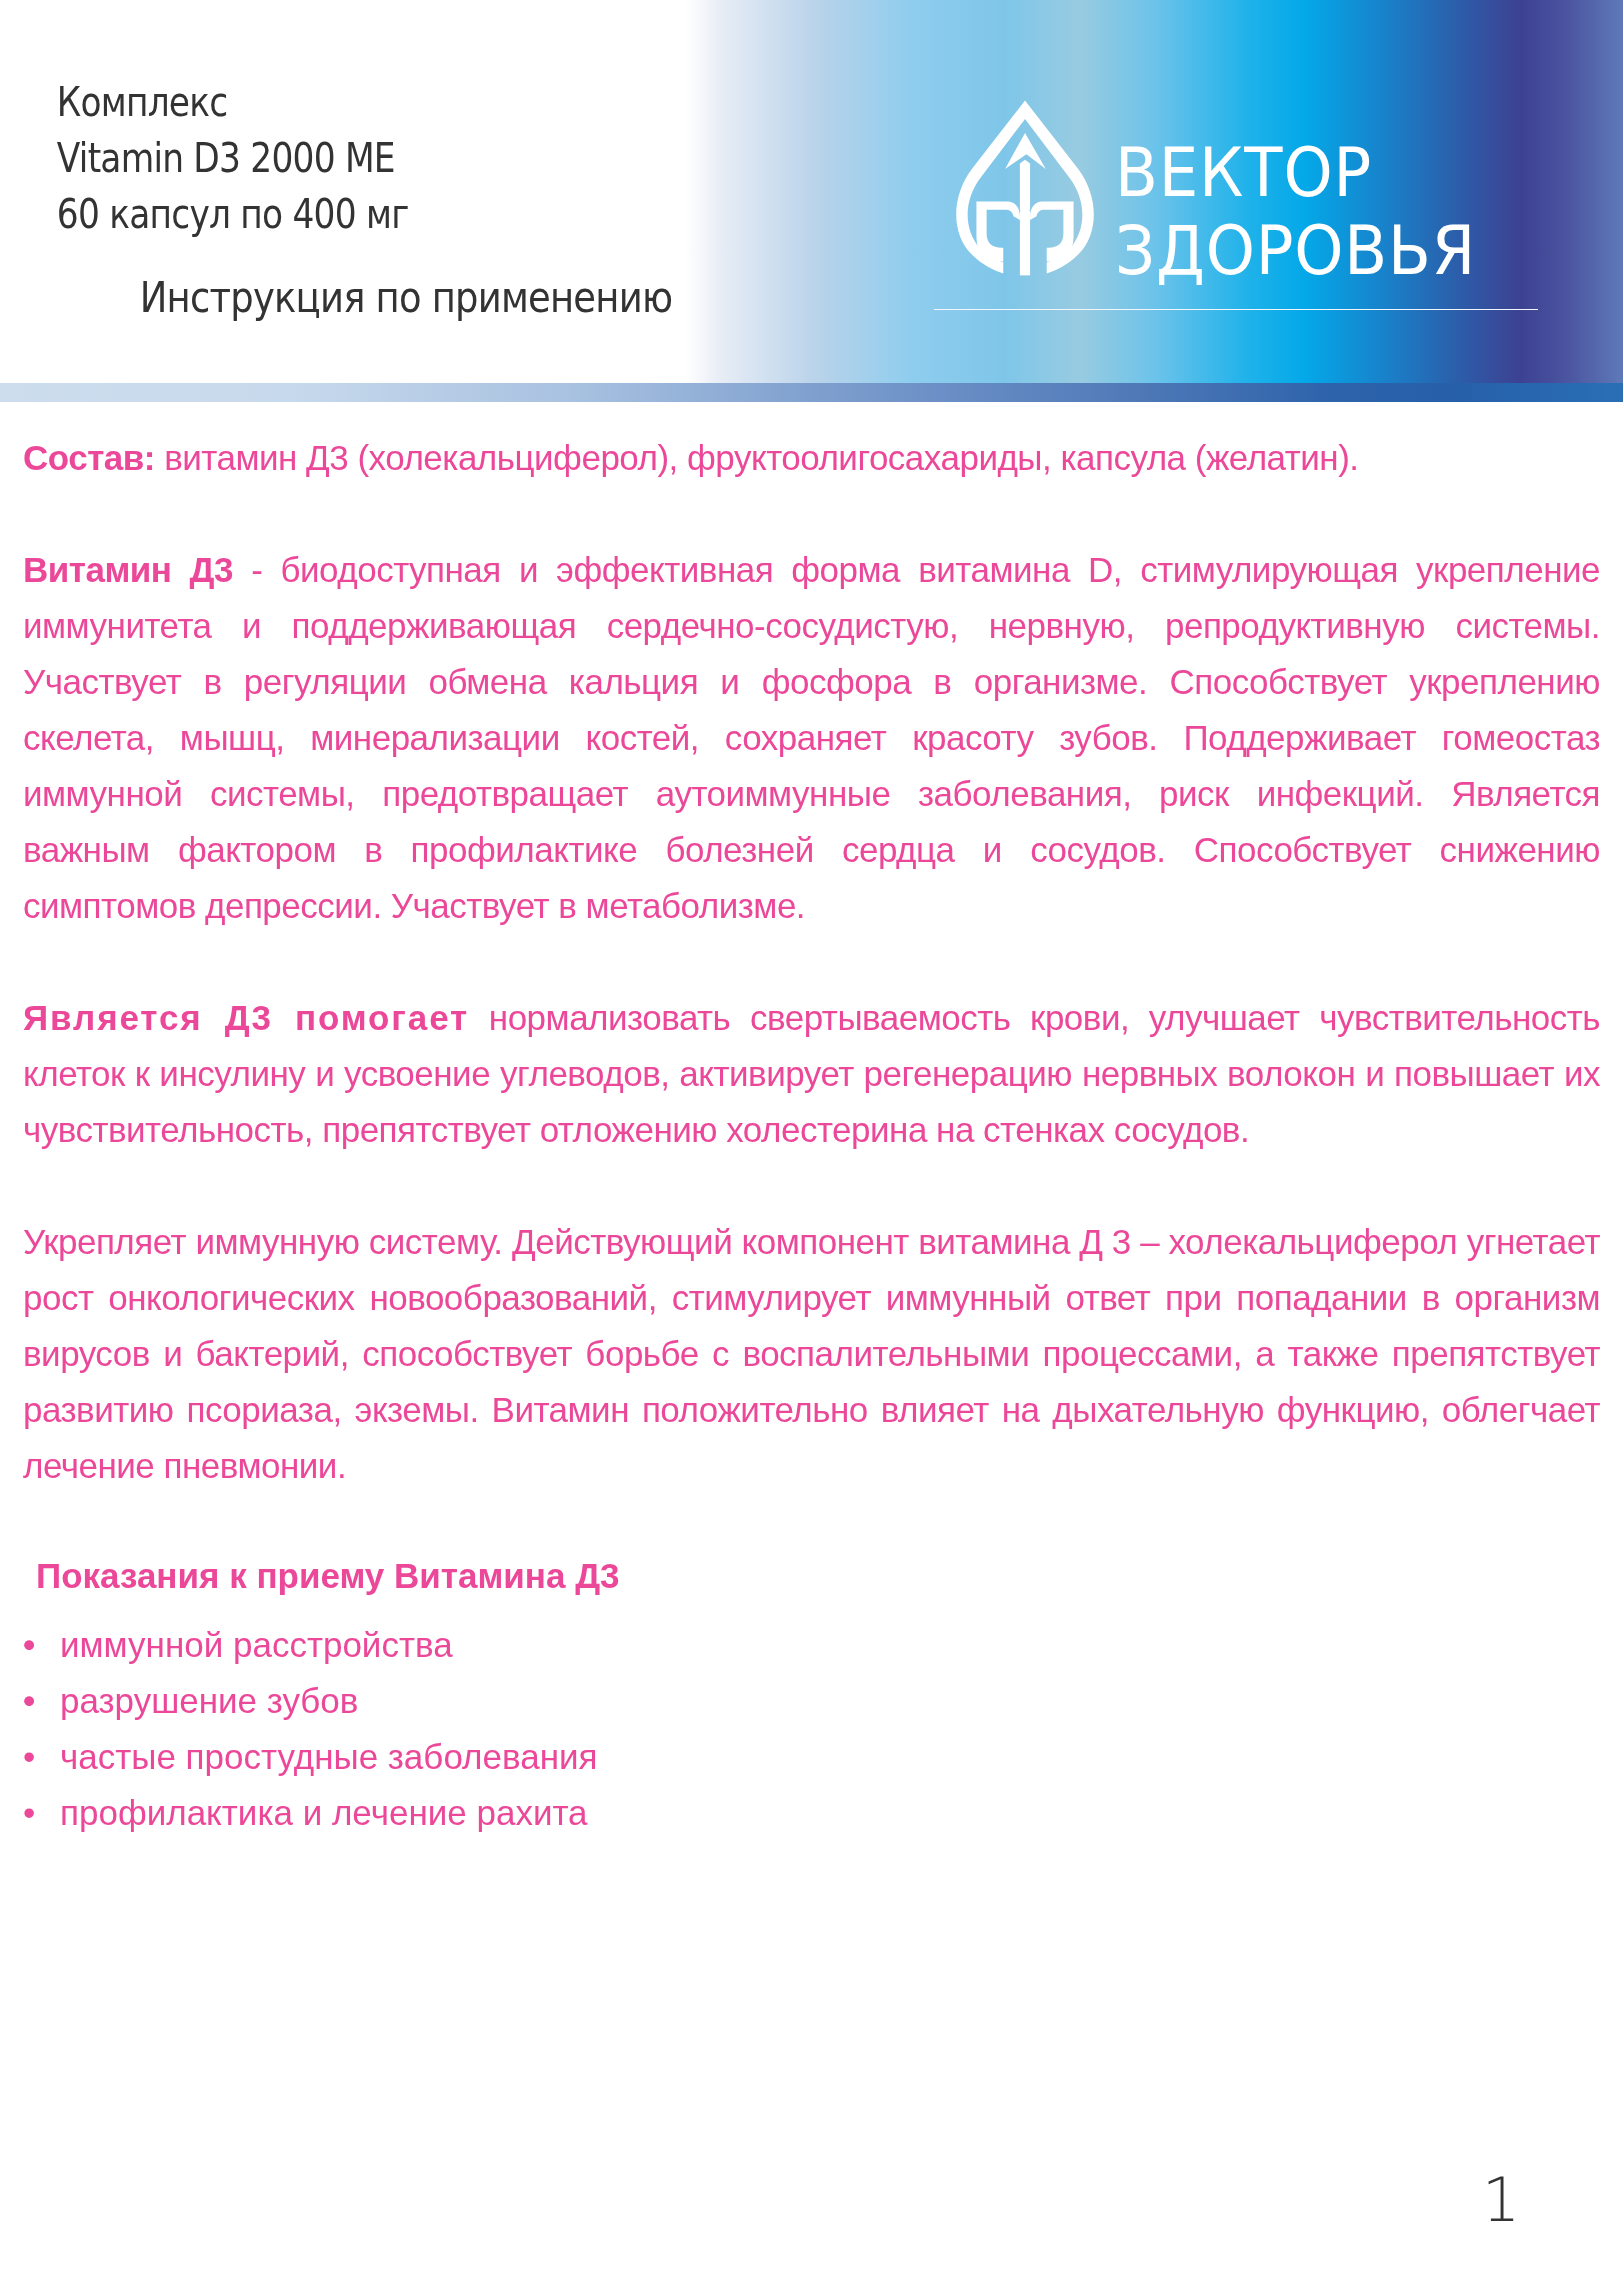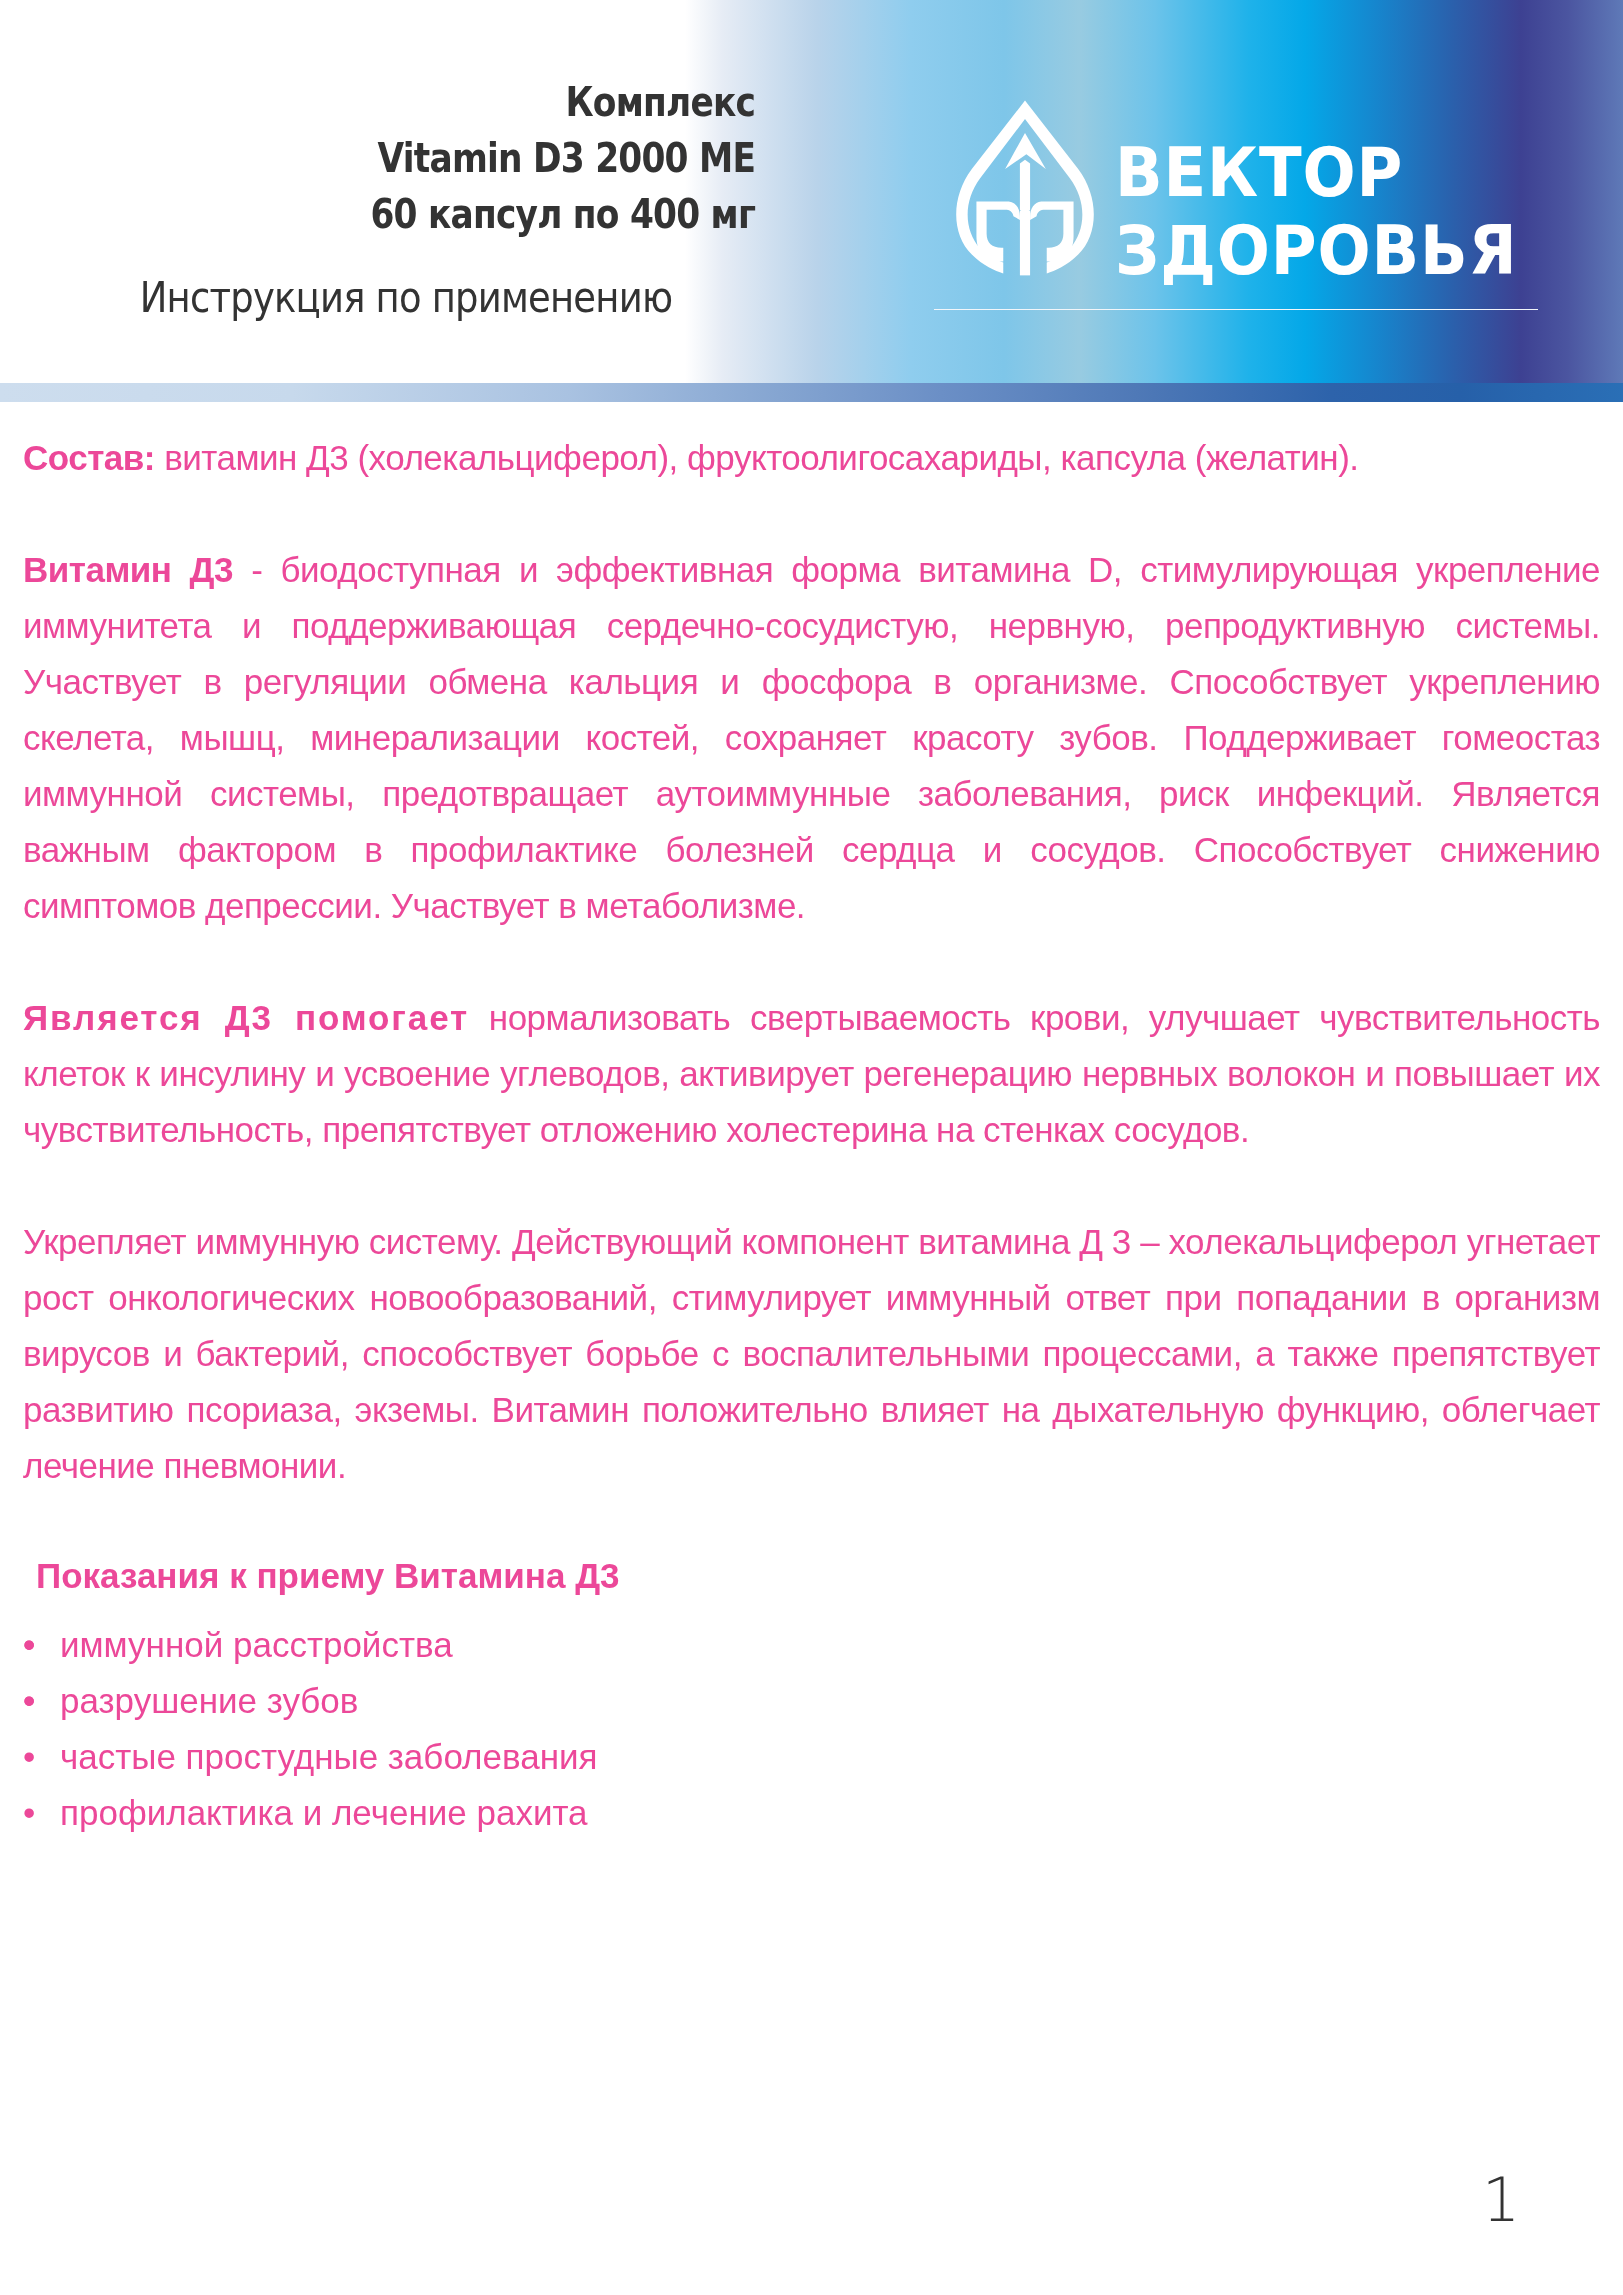--- a/index.html
+++ b/index.html
@@ -44,24 +44,23 @@
         #6b8fc6 58%,
         #4f79b7 70%,
         #2d63ab 82%,
         #2660a9 90%,
         #2a6fb6 100%);
     }
     .title-block {
       position: absolute;
       left: 0; top: 74px;
       width: 812px;
-      text-align: right;
+      text-align: left;
       color: #333333;
       font-family: "DejaVu Sans", sans-serif;
-      font-weight: bold;
     }
     .title-line {
       font-size: 40px;
       line-height: 56px;
       letter-spacing: -0.9px;
       transform: scaleX(0.86);
       display: block;
     }
     .subtitle {
       position: absolute;
@@ -77,21 +76,21 @@
     .logo {
       position: absolute;
       left: 944px; top: 95px;
       width: 162px; height: 185px;
     }
     .brand {
       position: absolute;
       left: 1115px; top: 134px;
       color: #ffffff;
       font-family: "DejaVu Sans", sans-serif;
-      font-weight: bold;
+      font-weight: normal;
       font-size: 68px;
       line-height: 78px;
       letter-spacing: 0.9px;
     }
     .brand span { display: block; transform: scaleX(0.92); transform-origin: left; }
     .brand-rule {
       position: absolute;
       left: 934px; top: 309px;
       width: 604px; height: 1.4px;
       background: #f2f6fa;

